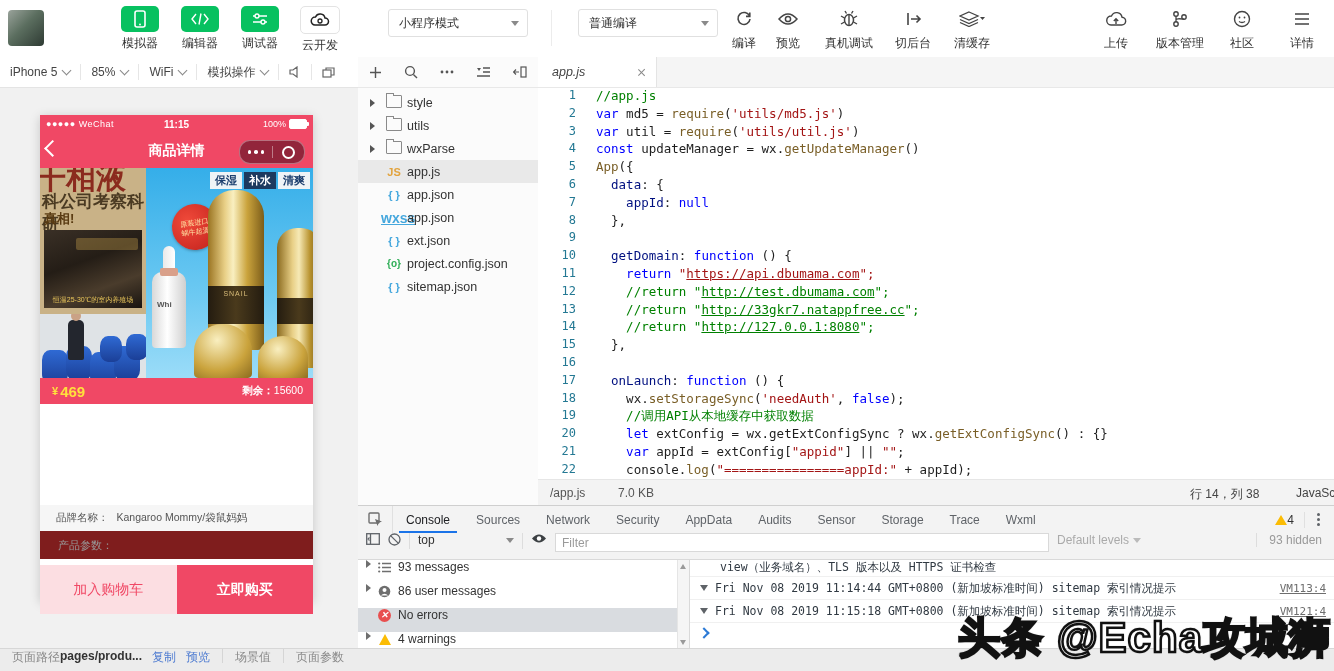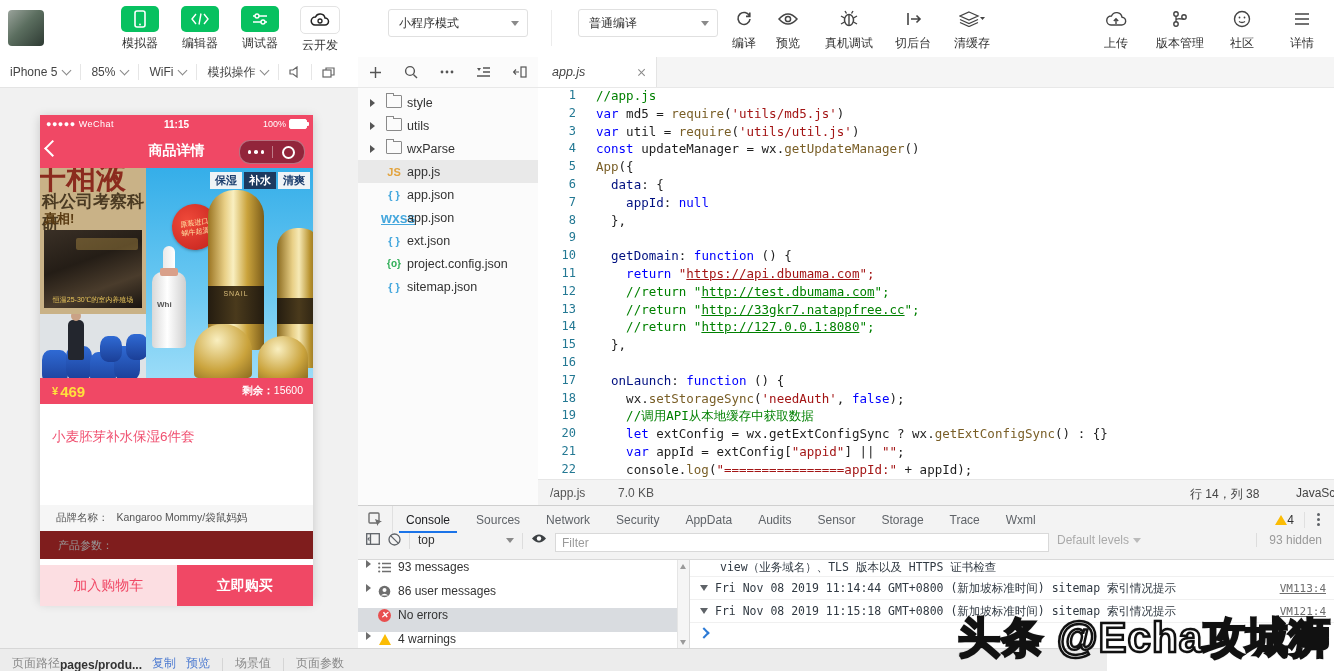--- a/index.html
+++ b/index.html
@@ -96,21 +96,21 @@
   .p-price .stock{margin-left:auto;margin-right:10px;font-size:10.5px;}
   .p-price .stock b{font-weight:bold;}
   
   .p-titlebox{position:absolute;left:0;top:289px;width:100%;height:66px;background:#fff;border-bottom:1px solid #eee;}
   .p-prodtitle{position:absolute;left:12px;top:24px;font-size:13.5px;color:#f05070;}
   .p-gap{position:absolute;left:0;top:355px;width:100%;height:35px;background:#fff;border-bottom:1px solid #f0f0f0;}
   .p-brand{position:absolute;left:0;top:390px;width:100%;height:26px;background:#f6f6f6;display:flex;align-items:center;}
   .p-brand span{margin-left:8px;font-size:10.5px;color:#555;}
   .p-params{position:absolute;left:0;top:416px;width:100%;height:28px;background:#7f1d1d;display:flex;align-items:center;}
   .p-params span{margin-left:18px;font-size:11px;color:#999;}
-  .p-btnrow{position:absolute;left:0;top:450px;width:100%;height:41px;display:flex;}
+  .p-btnrow{position:absolute;left:0;top:450px;width:100%;height:49px;display:flex;}
   .btn-cart{flex:1;background:#fcdee2;color:#f04865;font-size:14px;display:flex;align-items:center;justify-content:center;cursor:pointer;}
   .btn-buy{flex:1;background:#f04865;color:#fff;font-size:14px;font-weight:bold;display:flex;align-items:center;justify-content:center;cursor:pointer;}
   
   .file-tree{position:absolute;left:358px;top:57px;width:180px;height:448px;background:#fbfbfb;border-right:1px solid #e2e2e2;}
   .ft-toolbar{position:absolute;left:0;top:0;width:100%;height:30px;border-bottom:1px solid #e8e8e8;display:flex;align-items:center;
               justify-content:space-around;color:#555;}
   .ft-rows{position:absolute;left:0;top:34px;width:100%;}
   .ft-row{height:23px;display:flex;align-items:center;padding-left:12px;cursor:pointer;font-size:12.5px;color:#333;}
   .ft-row.sel{background:#e9e9e9;}
   .ft-caret{width:0;height:0;border-top:4px solid transparent;border-bottom:4px solid transparent;border-left:5px solid #555;
@@ -186,22 +186,22 @@
   .dt-logs{flex:1;overflow:hidden;font-family:"DejaVu Sans Mono","Liberation Mono",monospace;font-size:11.5px;color:#303942;position:relative;}
   .log-row{display:flex;align-items:center;border-bottom:1px solid #f0f0f0;padding:0 8px 0 10px;height:22px;}
   .log-row.partial{height:16px;align-items:flex-start;overflow:hidden;padding-left:30px;}
   .log-tri{width:0;height:0;border-left:4px solid transparent;border-right:4px solid transparent;border-top:6px solid #5f6368;
            margin-right:7px;flex:0 0 auto;}
   .log-text{white-space:nowrap;overflow:hidden;}
   .log-link{margin-left:auto;color:#6e6e6e;text-decoration:underline;cursor:pointer;padding-left:12px;flex:0 0 auto;font-size:11px;}
   .prompt-row{display:flex;align-items:center;height:20px;padding-left:10px;}
   .prompt-chev{width:6px;height:6px;border-right:2px solid #2c7ad6;border-top:2px solid #2c7ad6;transform:rotate(45deg);}
   
-  .bottom-strip{position:absolute;left:0;top:648px;width:1107px;height:23px;background:#ececec;border-top:1px solid #d7d7d7;
-                display:flex;align-items:flex-end;font-size:12px;}
+  .bottom-strip{position:absolute;left:0;top:648px;width:1334px;height:23px;background:#ececec;border-top:1px solid #d7d7d7;
+                display:flex;align-items:flex-start;font-size:12px;}
   .bs-label{color:#8a8a8a;margin-left:12px;}
   .bs-path{color:#333;font-weight:bold;}
   .bs-link{color:#4f7cd1;margin-left:10px;cursor:pointer;}
   .bs-sep{width:1px;height:14px;background:#d5d5d5;margin:0 12px;}
   .bs-plain{color:#8a8a8a;}
   
   .watermark{position:absolute;right:2px;top:610px;font-size:42px;font-weight:bold;color:#fff;
              -webkit-text-stroke:2.5px #111;text-shadow:0 0 2px #111;letter-spacing:1px;white-space:nowrap;
              font-family:"Liberation Sans",sans-serif;pointer-events:none;}
   svg{display:block;}
@@ -452,23 +452,20 @@
           <div class="jar2"></div>
         </div>
       </div>
 
       <div class="p-price">
         <span class="cur">¥</span>
         <span class="val">469</span>
         <span class="stock"><b>剩余：</b><span>15600</span></span>
       </div>
 
-      <div class="p-titlebox">
-        <div class="p-prodtitle">小麦胚芽补水保湿6件套</div>
-      </div>
       <div class="p-gap"></div>
       <div class="p-brand">
         <span><span>品牌名称：</span><span>Kangaroo Mommy/袋鼠妈妈</span></span>
       </div>
       <div class="p-params">
         <span>产品参数：</span>
       </div>
       <div class="p-btnrow">
         <div class="btn-cart">加入购物车</div>
         <div class="btn-buy">立即购买</div>

